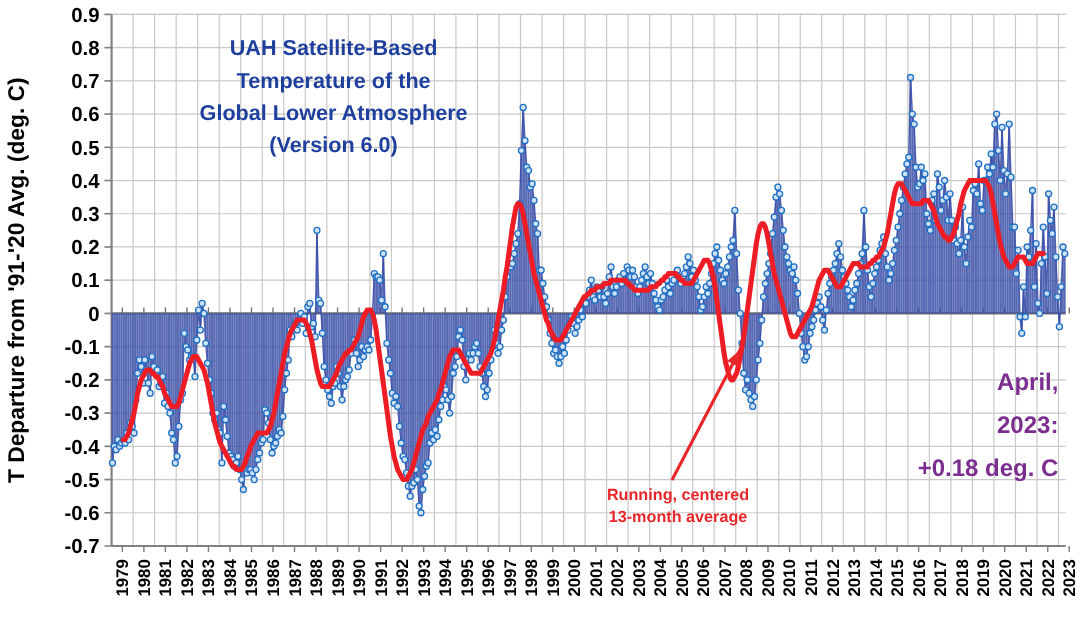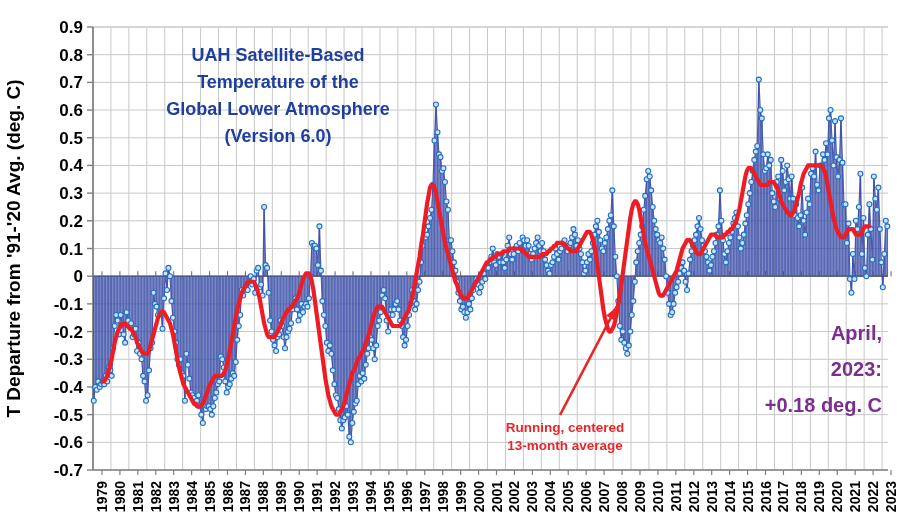--- a/index.html
+++ b/index.html
@@ -9,21 +9,21 @@
   }
   body {
     width: 903px;
     height: 522px;
     font-family: "Liberation Sans", sans-serif;
     overflow: hidden;
     position: relative;
   }
   #chart-root {
     position: absolute;
-    left: 0; top: 15px;
+    left: 0; top: 0;
     width: 903px;
     height: 457px;
     text-decoration: underline;
   }
   .ylabel-text {
     font-weight: bold;
     font-size: 19px;
     fill: #000000;
     font-family: "Liberation Sans", sans-serif;
   }

